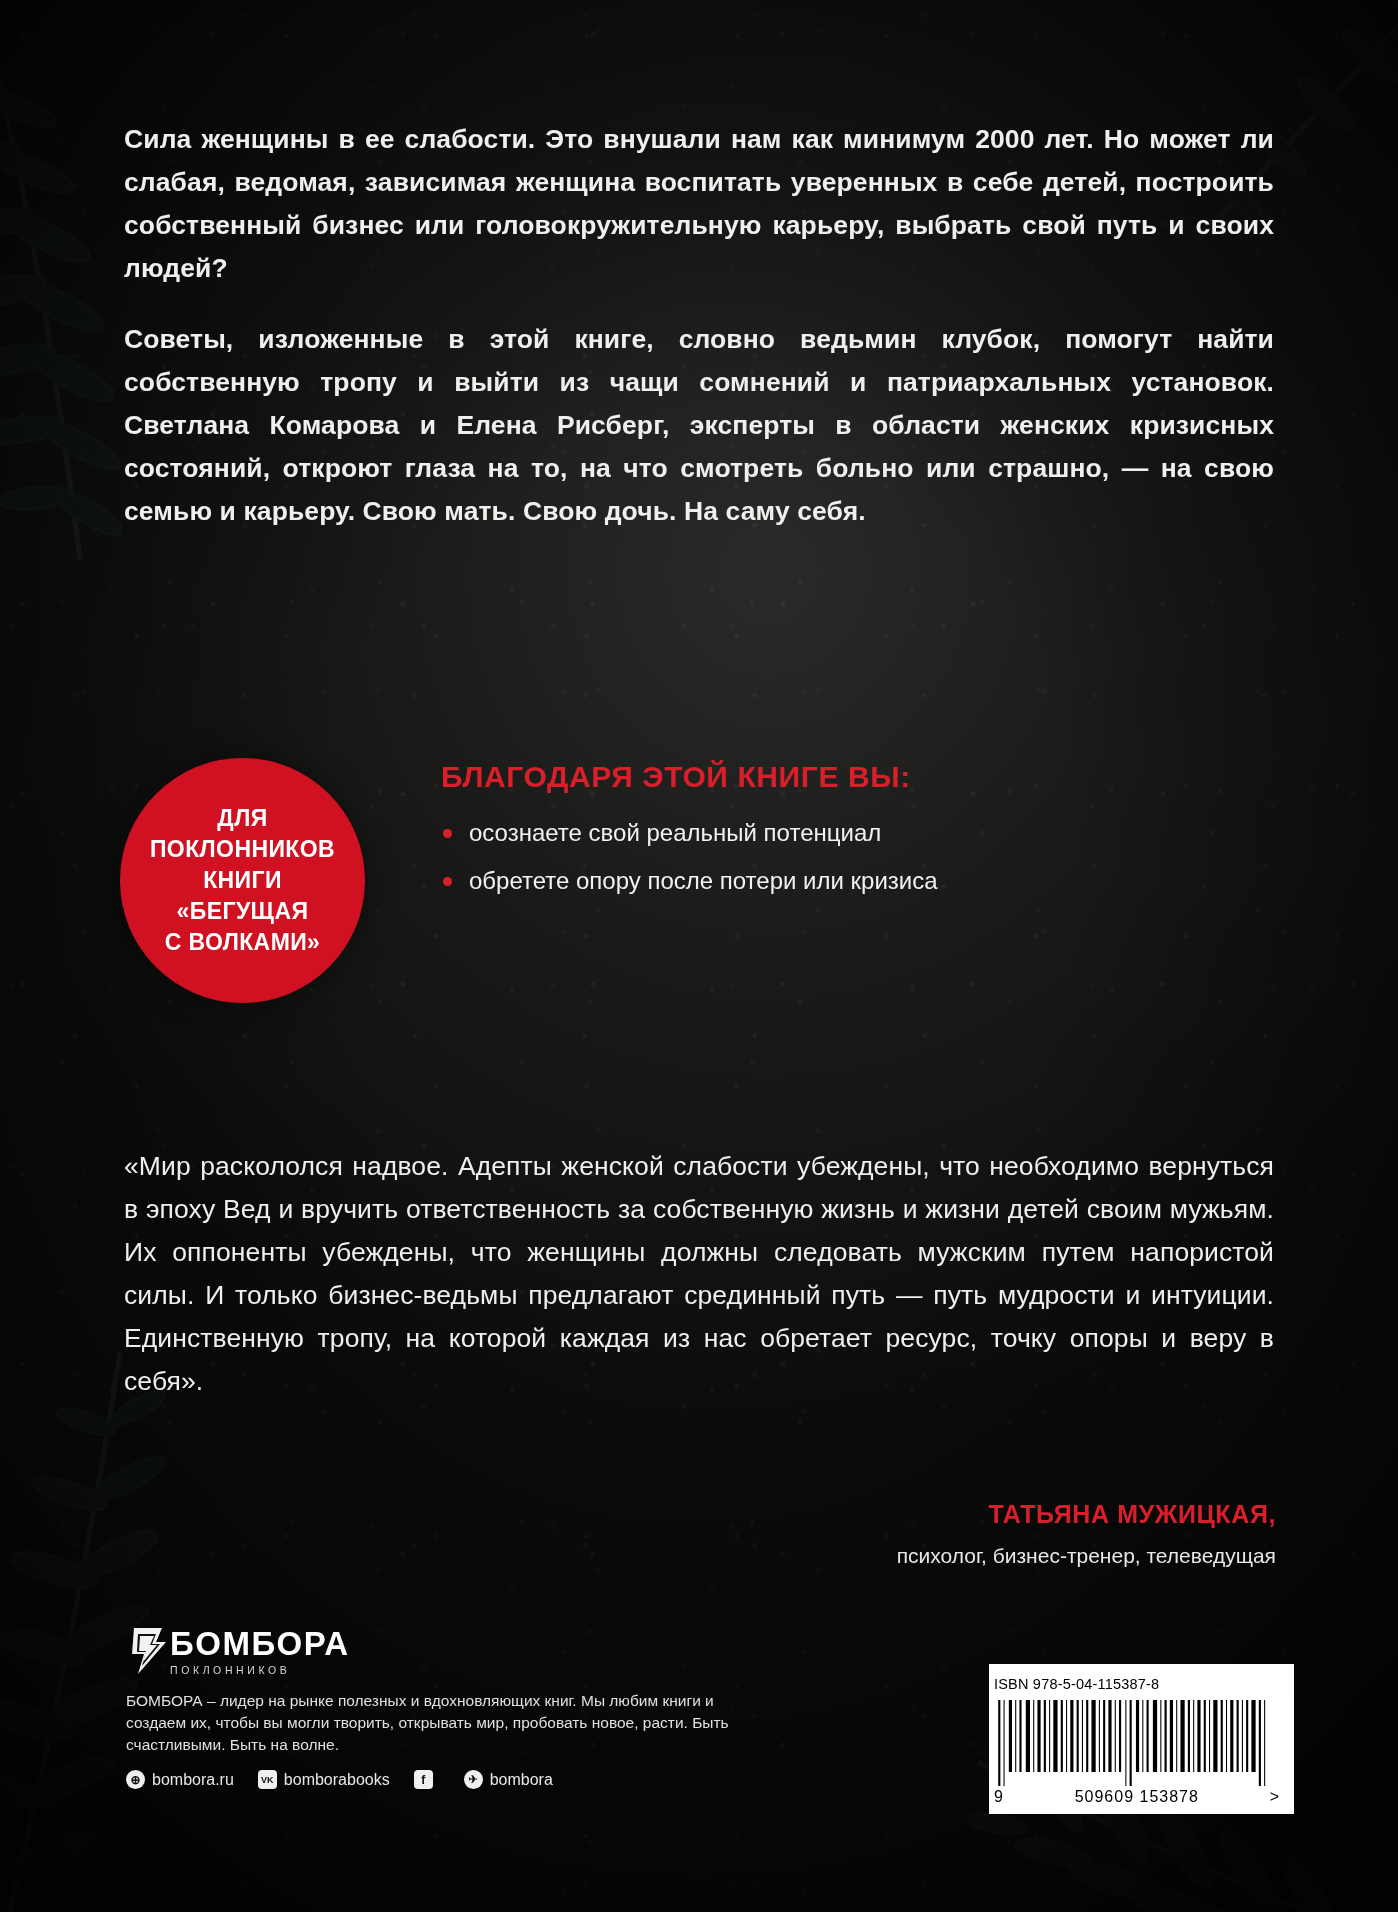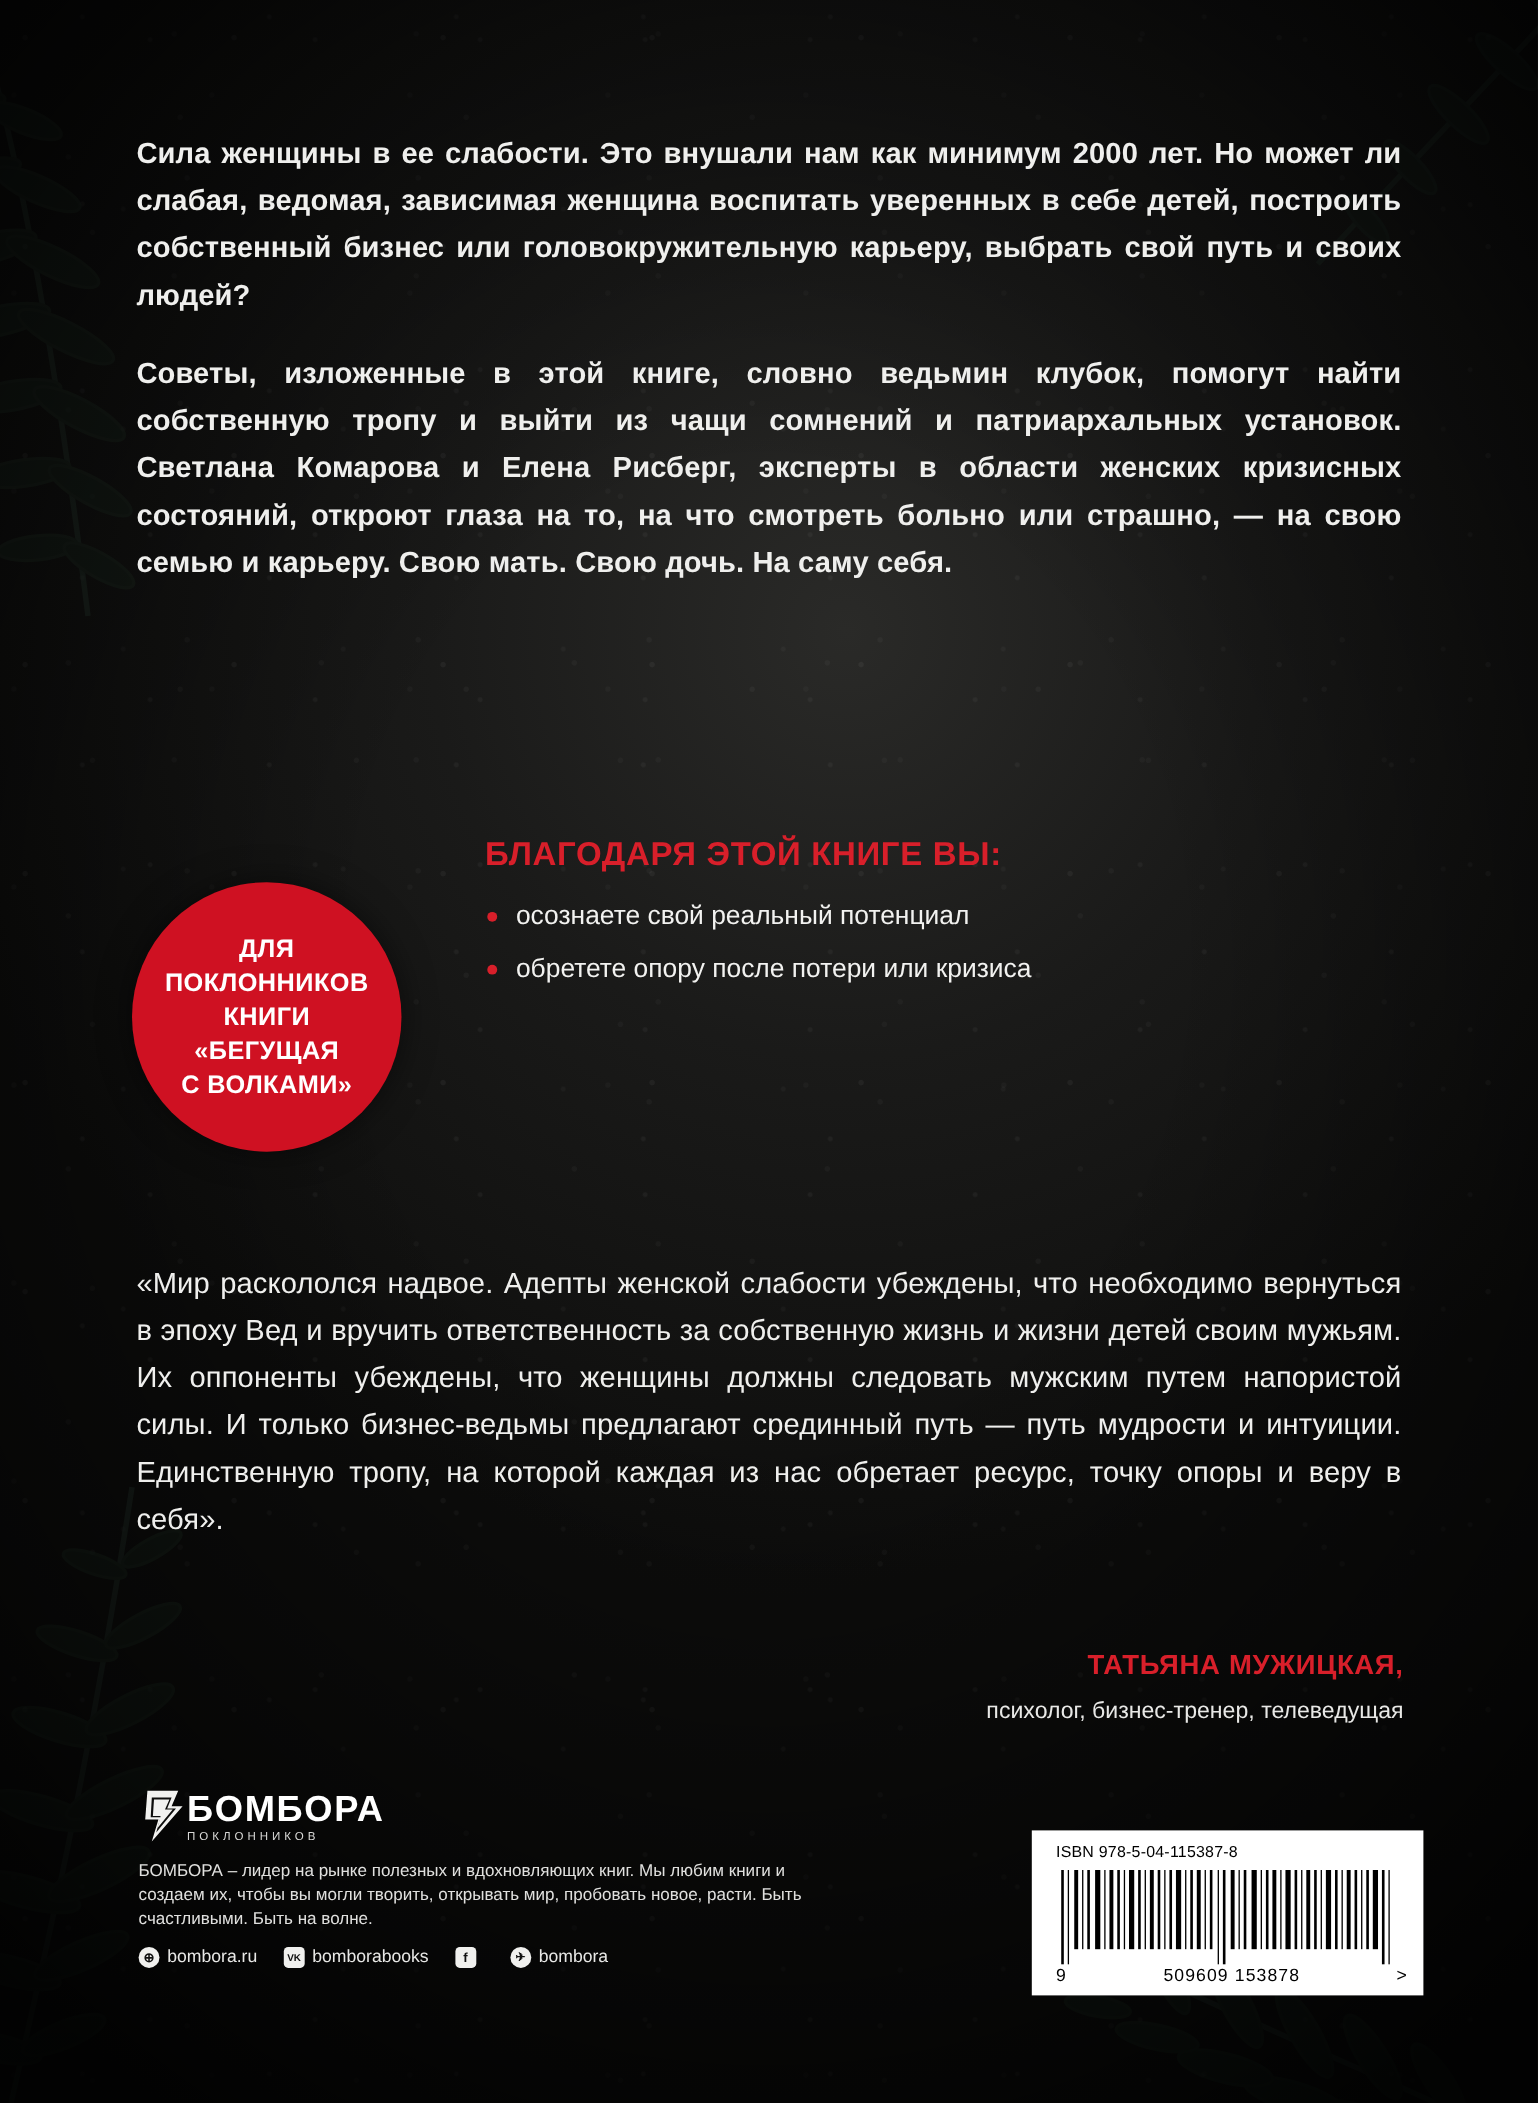--- a/index.html
+++ b/index.html
@@ -80,21 +80,21 @@
   }
   .para p { margin: 0 0 28px 0; }
   .para p:last-child { margin-bottom: 0; }
 
   #intro { left: 124px; top: 118px; width: 1150px; font-weight: bold; }
   #quote { left: 124px; top: 1145px; width: 1150px; }
 
   .stamp {
     position: absolute;
     left: 120px;
-    top: 802px;
+    top: 758px;
     width: 245px;
     height: 245px;
     border-radius: 50%;
     background: #cf1122;
     display: flex;
     align-items: center;
     justify-content: center;
     box-shadow: 0 0 30px rgba(0,0,0,.5);
   }
   .stamp-text {
@@ -224,23 +224,23 @@
     justify-content: center;
     flex: 0 0 auto;
   }
   .badge-ic.round { border-radius: 50%; }
 
   
   .isbn-box {
     position: absolute;
     right: 104px;
     bottom: 98px;
-    width: 356px;
+    width: 305px;
     background: #fff;
-    padding: 12px 14px 8px 22px;
+    padding: 12px 14px 8px 5px;
     box-sizing: border-box;
   }
   .isbn-text {
     color: #000;
     font-size: 14.5px;
     font-family: "Liberation Sans", sans-serif;
     margin-bottom: 8px;
     letter-spacing: .2px;
   }
   .barcode {

